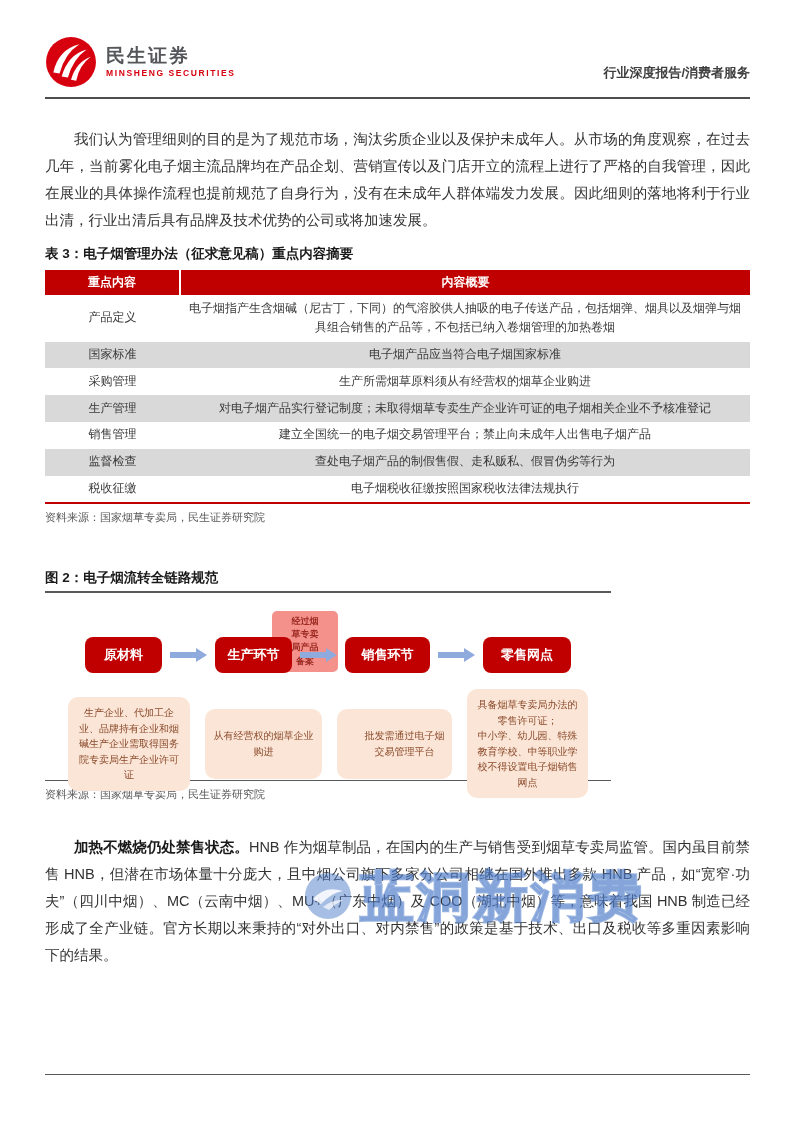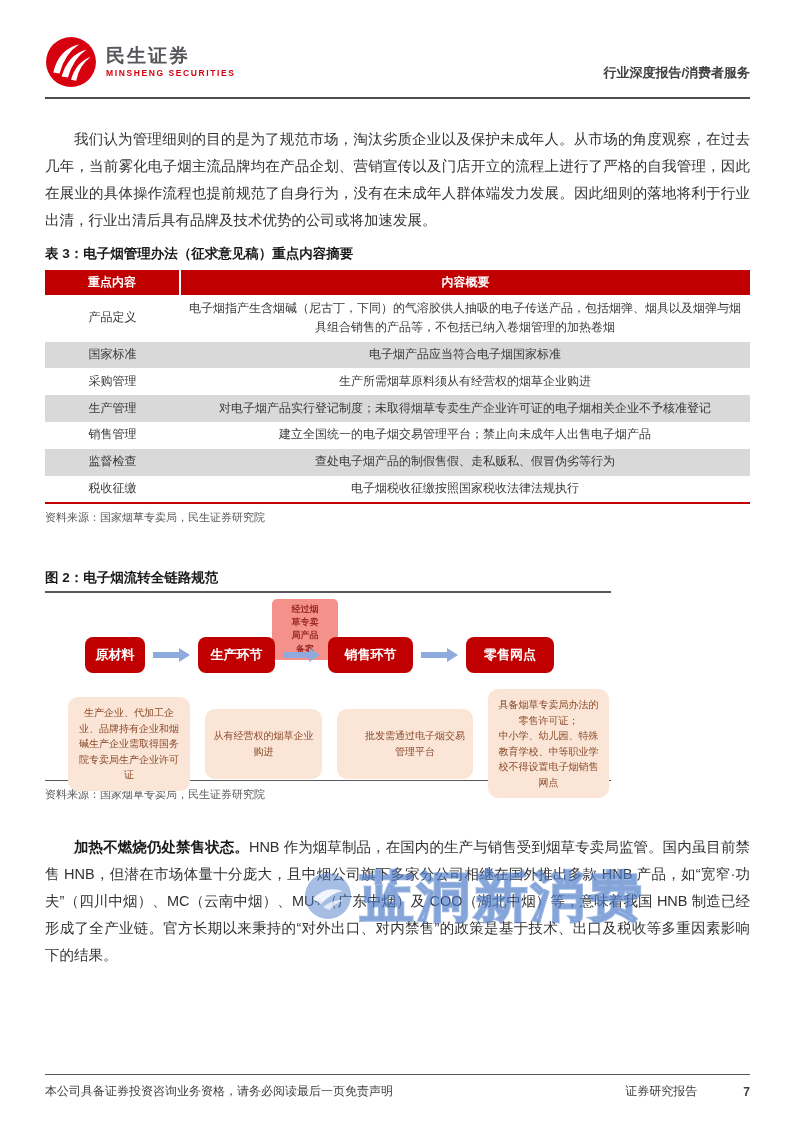--- a/index.html
+++ b/index.html
@@ -39,47 +39,47 @@
   table.summary tr.shaded td { background: #d9d9d9; }
   table.summary { border-bottom: 2px solid #c00000; font-family: Liberation Serif, serif; }
   .source { margin-top: 6px; font-size: 11px; color: #595959; }
 
   
   .fig-title { margin-top: 44px; font-size: 13.5px; font-weight: bold; color: #1a1a1a; }
   .fig-rule { width: 566px; border-top: 2px solid #595959; margin-top: 4px; }
   .fig-rule.bottom { border-top-width: 1.5px; }
   .diagram { position: relative; width: 566px; height: 183px; }
   .note-box {
-    position: absolute; left: 227px; top: 6px; width: 66px;
+    position: absolute; left: 227px; top: 18px; width: 66px;
     background: #f4918b; color: #9c2b23; border-radius: 5px;
     font-size: 9px; line-height: 1.45; text-align: center; padding: 4px 16px; font-weight: bold;
   }
   .steps { position: absolute; left: 40px; top: 44px; display: flex; align-items: center; }
   .step-box {
     background: #c00000; color: #fff; font-weight: bold; font-size: 13px;
     border-radius: 8px; padding: 9px 0; text-align: center; flex: none;
   }
-  .step-box.w1 { width: 60px; } .step-box.w2 { width: 77px; }
+  .step-box.w1 { width: 77px; } .step-box.w2 { width: 77px; }
   .step-box.w3 { width: 85px; } .step-box.w4 { width: 88px; }
   .arrow { display: flex; align-items: center; margin: 0 8px; flex: none; }
   .arrow .shaft { width: 26px; height: 6px; background: #8faadc; }
   .arrow .head {
     width: 0; height: 0; border-left: 11px solid #8faadc;
     border-top: 7px solid transparent; border-bottom: 7px solid transparent;
   }
   .details { position: absolute; left: 23px; top: 96px; display: flex; align-items: center; gap: 15px; }
   .detail-box {
     background: #fbe5d6; color: #8a4a2b; border-radius: 10px;
     font-size: 10px; line-height: 1.55; text-align: center;
     display: flex; align-items: center; justify-content: center;
     padding: 8px 7px; white-space: pre-line; flex: none;
   }
   .detail-box.d1 { width: 117px; min-height: 70px; }
   .detail-box.d2 { width: 122px; min-height: 83px; }
-  .detail-box.d3 { width: 136px; min-height: 70px; padding-left: 27px; }
+  .detail-box.d3 { width: 115px; min-height: 70px; padding-left: 27px; }
   .detail-box.d4 { width: 121px; min-height: 90px; }
 
   
   .watermark {
     position: absolute; left: 303px; top: 869px; display: flex; align-items: center; gap: 7px;
     pointer-events: none; z-index: 5;
   }
   .wm-logo { width: 50px; height: 50px; }
   .wm-text {
     font-size: 54px; font-weight: 800; letter-spacing: 3px; line-height: 1;
@@ -200,20 +200,13 @@
   <div class="watermark">
     <svg class="wm-logo" viewBox="0 0 50 50" aria-hidden="true">
       <circle cx="25" cy="25" r="23" fill="rgba(77,124,201,0.50)"></circle>
       <path d="M10 28 Q22 14 40 20 Q28 22 18 33 Z" fill="rgba(255,255,255,0.85)"></path>
       <path d="M20 36 Q30 28 40 29 Q32 33 26 39 Z" fill="rgba(255,255,255,0.7)"></path>
     </svg>
     <span class="wm-text">蓝洞新消费</span>
   </div>
 
   <div class="ftr-rule"></div>
-  <div class="ftr">
-    <span class="ftr-left">本公司具备证券投资咨询业务资格，请务必阅读最后一页免责声明</span>
-    <span class="ftr-right">
-      <span>证券研究报告</span>
-      <span class="ftr-page">7</span>
-    </span>
-  </div>
 </div>
 
 </body></html>

